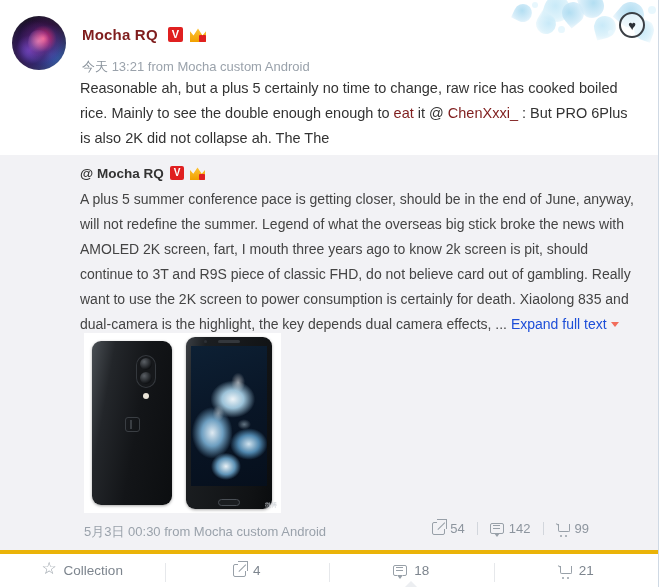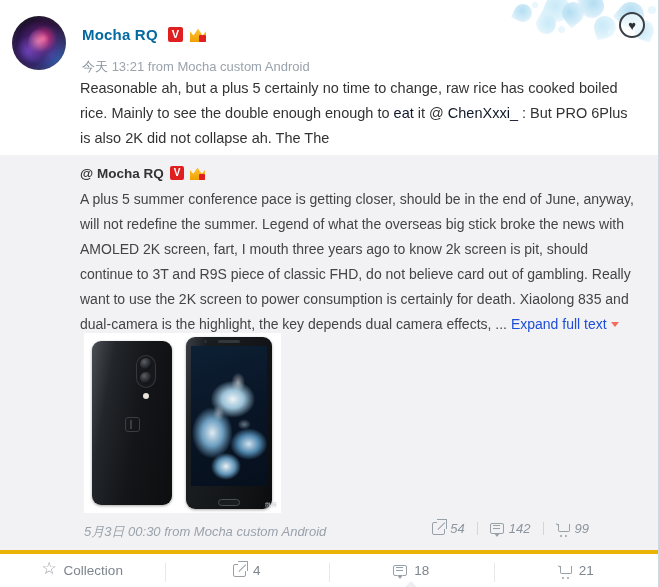--- a/index.html
+++ b/index.html
@@ -43,21 +43,21 @@
       radial-gradient(circle at 50% 50%, #241436 0%, #110a1e 70%, #080510 100%);
     box-shadow: inset 0 0 6px rgba(255,255,255,.12);
   }
   .avatar:after{
     content:""; position:absolute; left:30%; top:26%;
     width:42%; height:52%; border-radius:46% 54% 40% 60%;
     background: radial-gradient(circle at 45% 40%, rgba(255,180,220,.55), rgba(120,60,160,.25) 55%, rgba(0,0,0,0) 75%);
   }
   .uname {
     position: absolute; left: 82px; top: 26px;
-    font-size: 15px; font-weight: bold; color: #0369a1;
+    font-size: 15px; font-weight: bold; color: #7f1d1d;
     letter-spacing: .2px;
   }
   .badge-v {
     position: absolute; left: 168px; top: 27px;
     width: 15px; height: 15px; border-radius: 2px;
     background: #e02020; color: #ffffff;
     font-size: 11px; font-weight: bold; line-height: 15px; text-align: center;
   }
   .badge-crown {
     position: absolute; left: 190px; top: 27px;
@@ -95,21 +95,21 @@
   .heart-btn .h {
     position: absolute; left: 50%; top: 51%; transform: translate(-50%,-50%);
     font-size: 13px; color: #2b3036; line-height: 1;
   }
 
   
   .post-text {
     position: absolute; left: 80px; top: 76px; width: 560px;
     font-size: 14.5px; line-height: 25px; color: #333333;
   }
-  .lnk { color: #0f172a; cursor: pointer; }
+  .lnk { color: #7f1d1d; cursor: pointer; }
 
   
   .quote {
     position: absolute; left: 0; top: 155px; width: 658px; height: 395px;
     background: #f2f2f5;
   }
   .q-user {
     position: absolute; left: 80px; top: 11px;
     font-size: 13.5px; font-weight: bold; color: #333333;
   }
@@ -202,21 +202,21 @@
   .home {
     position: absolute; left: 50%; bottom: 3px; transform: translateX(-50%);
     width: 22px; height: 7px; border-radius: 4px;
     border: 1px solid #4a4f55; background: #1a1d20;
   }
   .wm { position: absolute; right: 4px; bottom: 3px; font-size: 6px; color: #c9ced4; }
 
   
   .q-foot {
     position: absolute; left: 0; top: 360px; width: 617px; height: 34px;
-    font-size: 13px; color: #9aa2ab; font-style: italic;
+    font-size: 13px; color: #9aa2ab;
   }
   .q-foot .date { position: absolute; left: 84px; top: 8px; }
   .q-stats { position: absolute; right: 16px; top: 6px; display: flex; align-items: center; gap: 0; }
   .stat { display: flex; align-items: center; gap: 5px; padding: 0 12px; color: #8d959e; font-size: 13px; cursor: pointer; }
   .sep { width: 1px; height: 13px; background: #d2d6dc; }
 
   
   .ico { display: inline-block; position: relative; }
   .ico-share { width: 13px; height: 13px; border: 1.4px solid #98a0a8; border-radius: 2px; }
   .ico-share:before{

